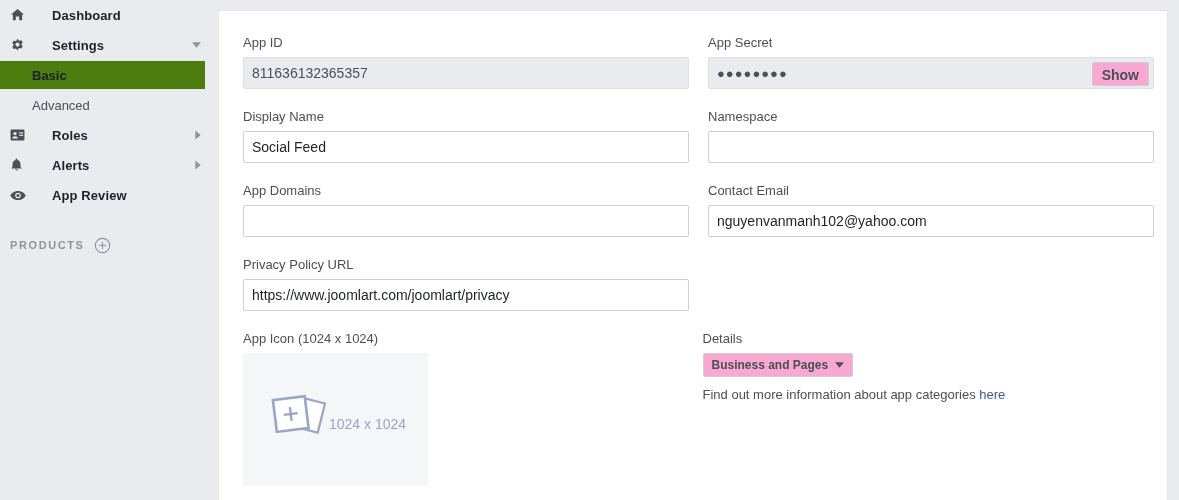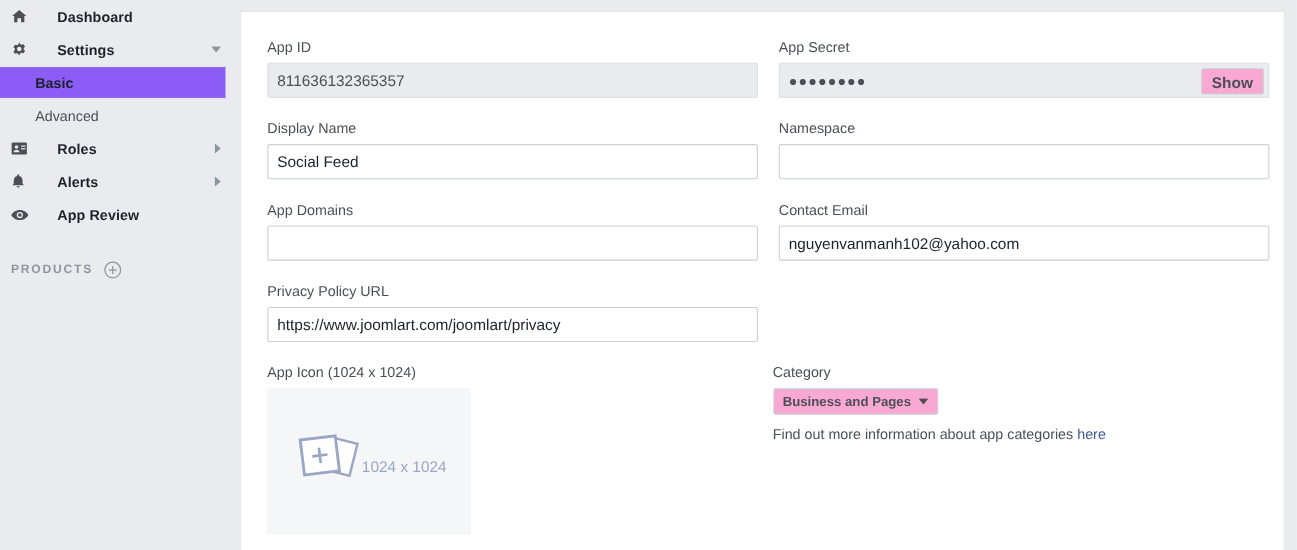--- a/index.html
+++ b/index.html
@@ -65,21 +65,21 @@
     display: flex;
     align-items: center;
     height: 30px;
     padding-left: 32px;
     box-sizing: border-box;
     font-size: 13px;
     color: #4b4f56;
     cursor: pointer;
   }
   .sub-item.selected {
-    background: #8b5cf6;
+    background: #4d7c0f;
     width: 205px;
     color: #1d2129;
     font-weight: bold;
     border-top: 1px solid #e5e7ea;
     border-bottom: 1px solid #e5e7ea;
   }
   .products-row {
     display: flex;
     align-items: center;
     height: 30px;
@@ -418,21 +418,21 @@
                     <path stroke="#9aa6c4" stroke-width="2.4" d="M26 15v14M19 22h14"></path>
                   </g>
                 </svg>
               </span>
               <span class="uploader-caption">1024 x 1024</span>
             </div>
           </div>
         </div>
         <div class="col">
           <div class="field-block">
-            <span class="field-label">Category</span>
+            <span class="field-label">Details</span>
             <div class="dropdown">
               <span>Business and Pages</span>
               <span class="dd-caret">
                 <svg width="9" height="6" viewBox="0 0 10 6">
                     <path fill="#4b4f56" d="M0 0h10L5 6z"></path>
                   </svg>
               </span>
             </div>
             <div class="help-text">
               <span>Find out more information about app categories </span><span class="help-link">here</span>

